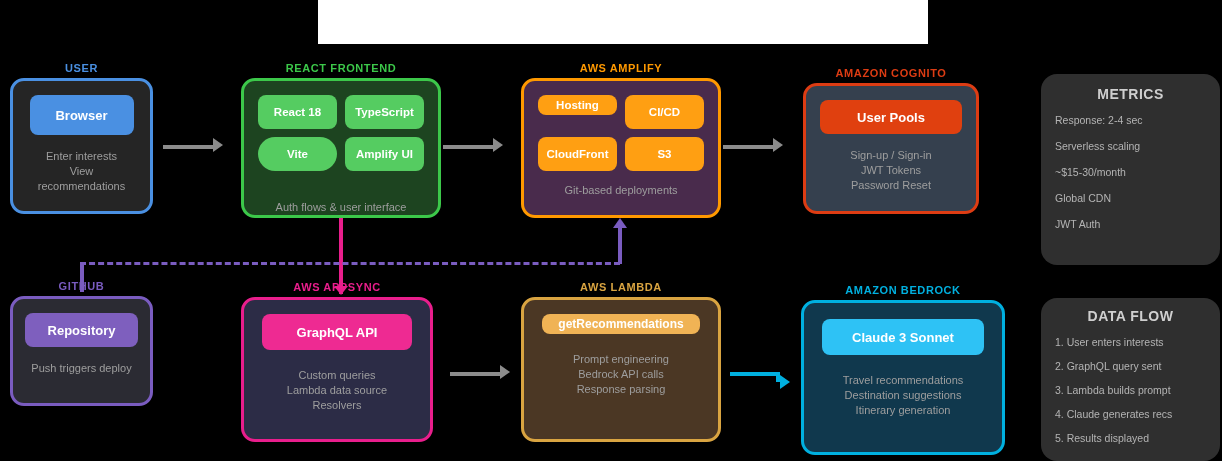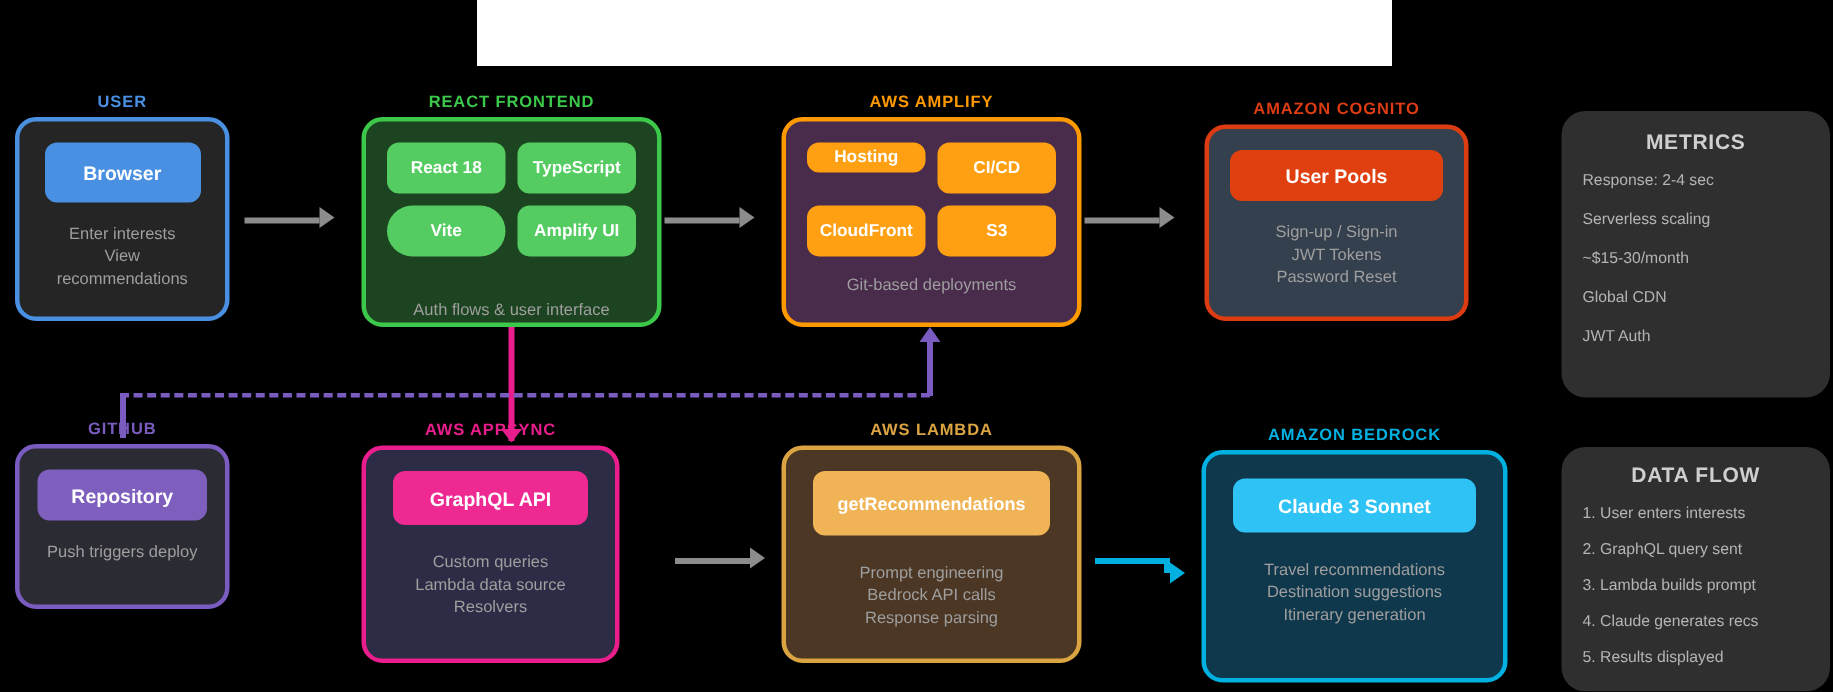--- a/index.html
+++ b/index.html
@@ -193,33 +193,33 @@
   </div>
 
   <div class="node" style="left:10px; top:296px; width:143px; height:110px; background:#2b2b33; border-color:#7a5cc0; padding:14px 12px;">
     <div class="node-title" style="color:#7a5cc0;">GITHUB</div>
     <div class="chip chip-main" style="background:#7e5fbe; width:100%; height:34px; margin-bottom:14px;">Repository</div>
     <div class="desc">
       <div>Push triggers deploy</div>
     </div>
   </div>
 
-  <div class="node" style="left:241px; top:297px; width:172px; height:145px; background:#2c2c46; border-color:#e91e8c; padding:14px 18px;">
+  <div class="node" style="left:241px; top:297px; width:192px; height:145px; background:#2c2c46; border-color:#e91e8c; padding:14px 18px;">
     <div class="node-title" style="color:#e91e8c;">AWS APPSYNC</div>
     <div class="chip chip-main" style="background:#ee2a92; width:100%; height:36px; margin-bottom:18px;">GraphQL API</div>
     <div class="desc">
       <div>Custom queries</div>
       <div>Lambda data source</div>
       <div>Resolvers</div>
     </div>
   </div>
 
   <div class="node" style="left:521px; top:297px; width:200px; height:145px; background:#4b3724; border-color:#d9a441; padding:14px 18px;">
     <div class="node-title" style="color:#d9a441;">AWS LAMBDA</div>
-    <div class="chip chip-main" style="background:#f0b355; width:100%; height:43px; margin-bottom:18px; font-size:12px;">getRecommendations</div>
+    <div class="chip chip-main" style="background:#f0b355; width:100%; height:20px; margin-bottom:18px; font-size:12px;">getRecommendations</div>
     <div class="desc">
       <div>Prompt engineering</div>
       <div>Bedrock API calls</div>
       <div>Response parsing</div>
     </div>
   </div>
 
   <div class="node" style="left:801px; top:300px; width:204px; height:155px; background:#10384d; border-color:#00b0e0; padding:16px 18px;">
     <div class="node-title" style="color:#00b0e0;">AMAZON BEDROCK</div>
     <div class="chip chip-main" style="background:#2ec2f5; width:100%; height:36px; margin-bottom:18px;">Claude 3 Sonnet</div>

